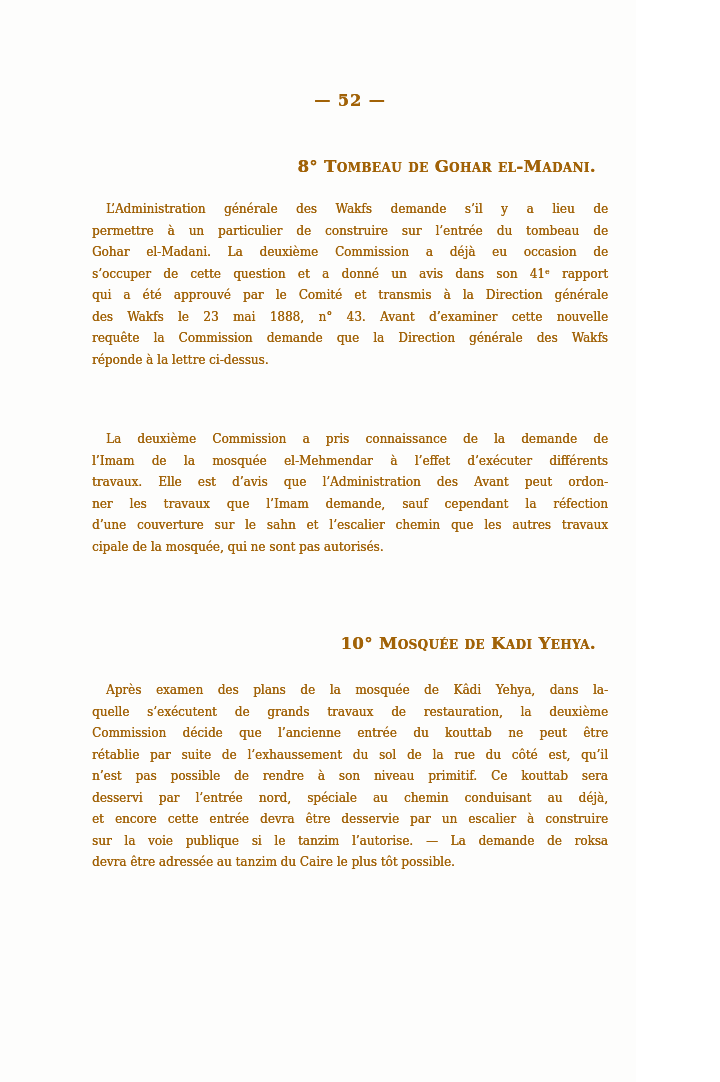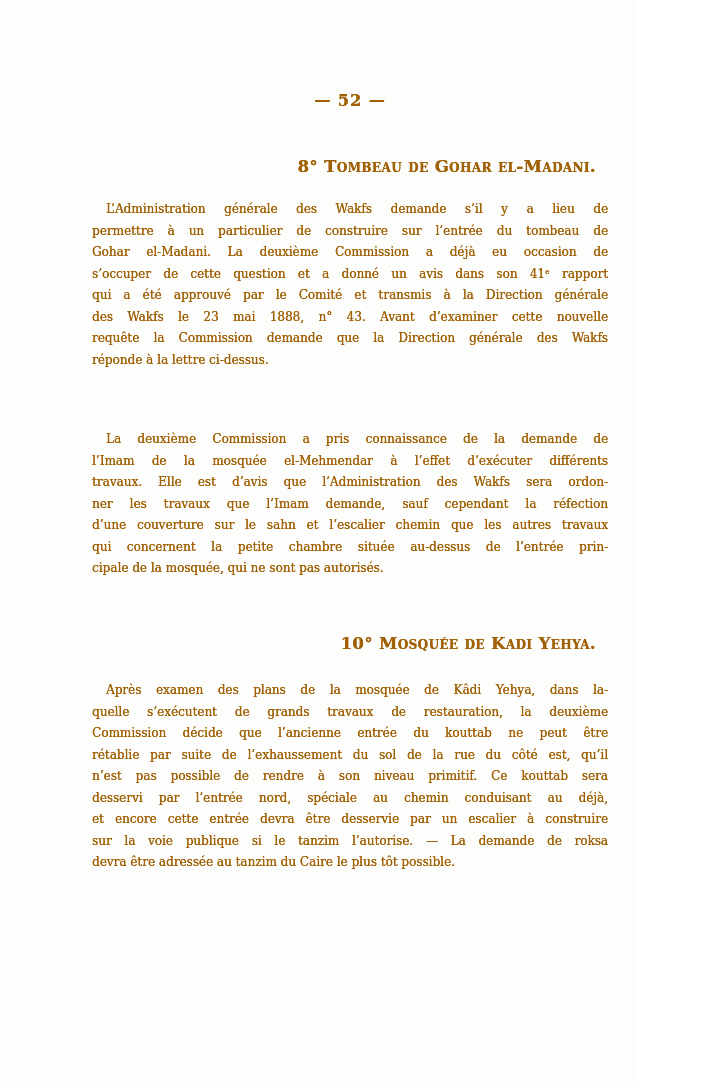--- a/index.html
+++ b/index.html
@@ -78,24 +78,23 @@
     <div class="line">qui a été approuvé par le Comité et transmis à la Direction générale</div>
     <div class="line">des Wakfs le 23 mai 1888, n° 43. Avant d’examiner cette nouvelle</div>
     <div class="line">requête la Commission demande que la Direction générale des Wakfs</div>
     <div class="line last">réponde à la lettre ci-dessus.</div>
   </div>
 
 
   <div class="paragraph para-2">
     <div class="line first">La deuxième Commission a pris connaissance de la demande de</div>
     <div class="line">l’Imam de la mosquée el-Mehmendar à l’effet d’exécuter différents</div>
-    <div class="line">travaux. Elle est d’avis que l’Administration des Wakfs sera ordon-</div>
+    <div class="line">travaux. Elle est d’avis que l’Administration des Avant peut ordon-</div>
     <div class="line">ner les travaux que l’Imam demande, sauf cependant la réfection</div>
     <div class="line">d’une couverture sur le sahn et l’escalier chemin que les autres travaux</div>
-    <div class="line">qui concernent la petite chambre située au-dessus de l’entrée prin-</div>
     <div class="line last">cipale de la mosquée, qui ne sont pas autorisés.</div>
   </div>
 
   <div class="section-heading heading-3">10° Mosquée de Kadi Yehya.</div>
 
   <div class="paragraph para-3">
     <div class="line first">Après examen des plans de la mosquée de Kâdi Yehya, dans la-</div>
     <div class="line">quelle s’exécutent de grands travaux de restauration, la deuxième</div>
     <div class="line">Commission décide que l’ancienne entrée du kouttab ne peut être</div>
     <div class="line">rétablie par suite de l’exhaussement du sol de la rue du côté est, qu’il</div>

